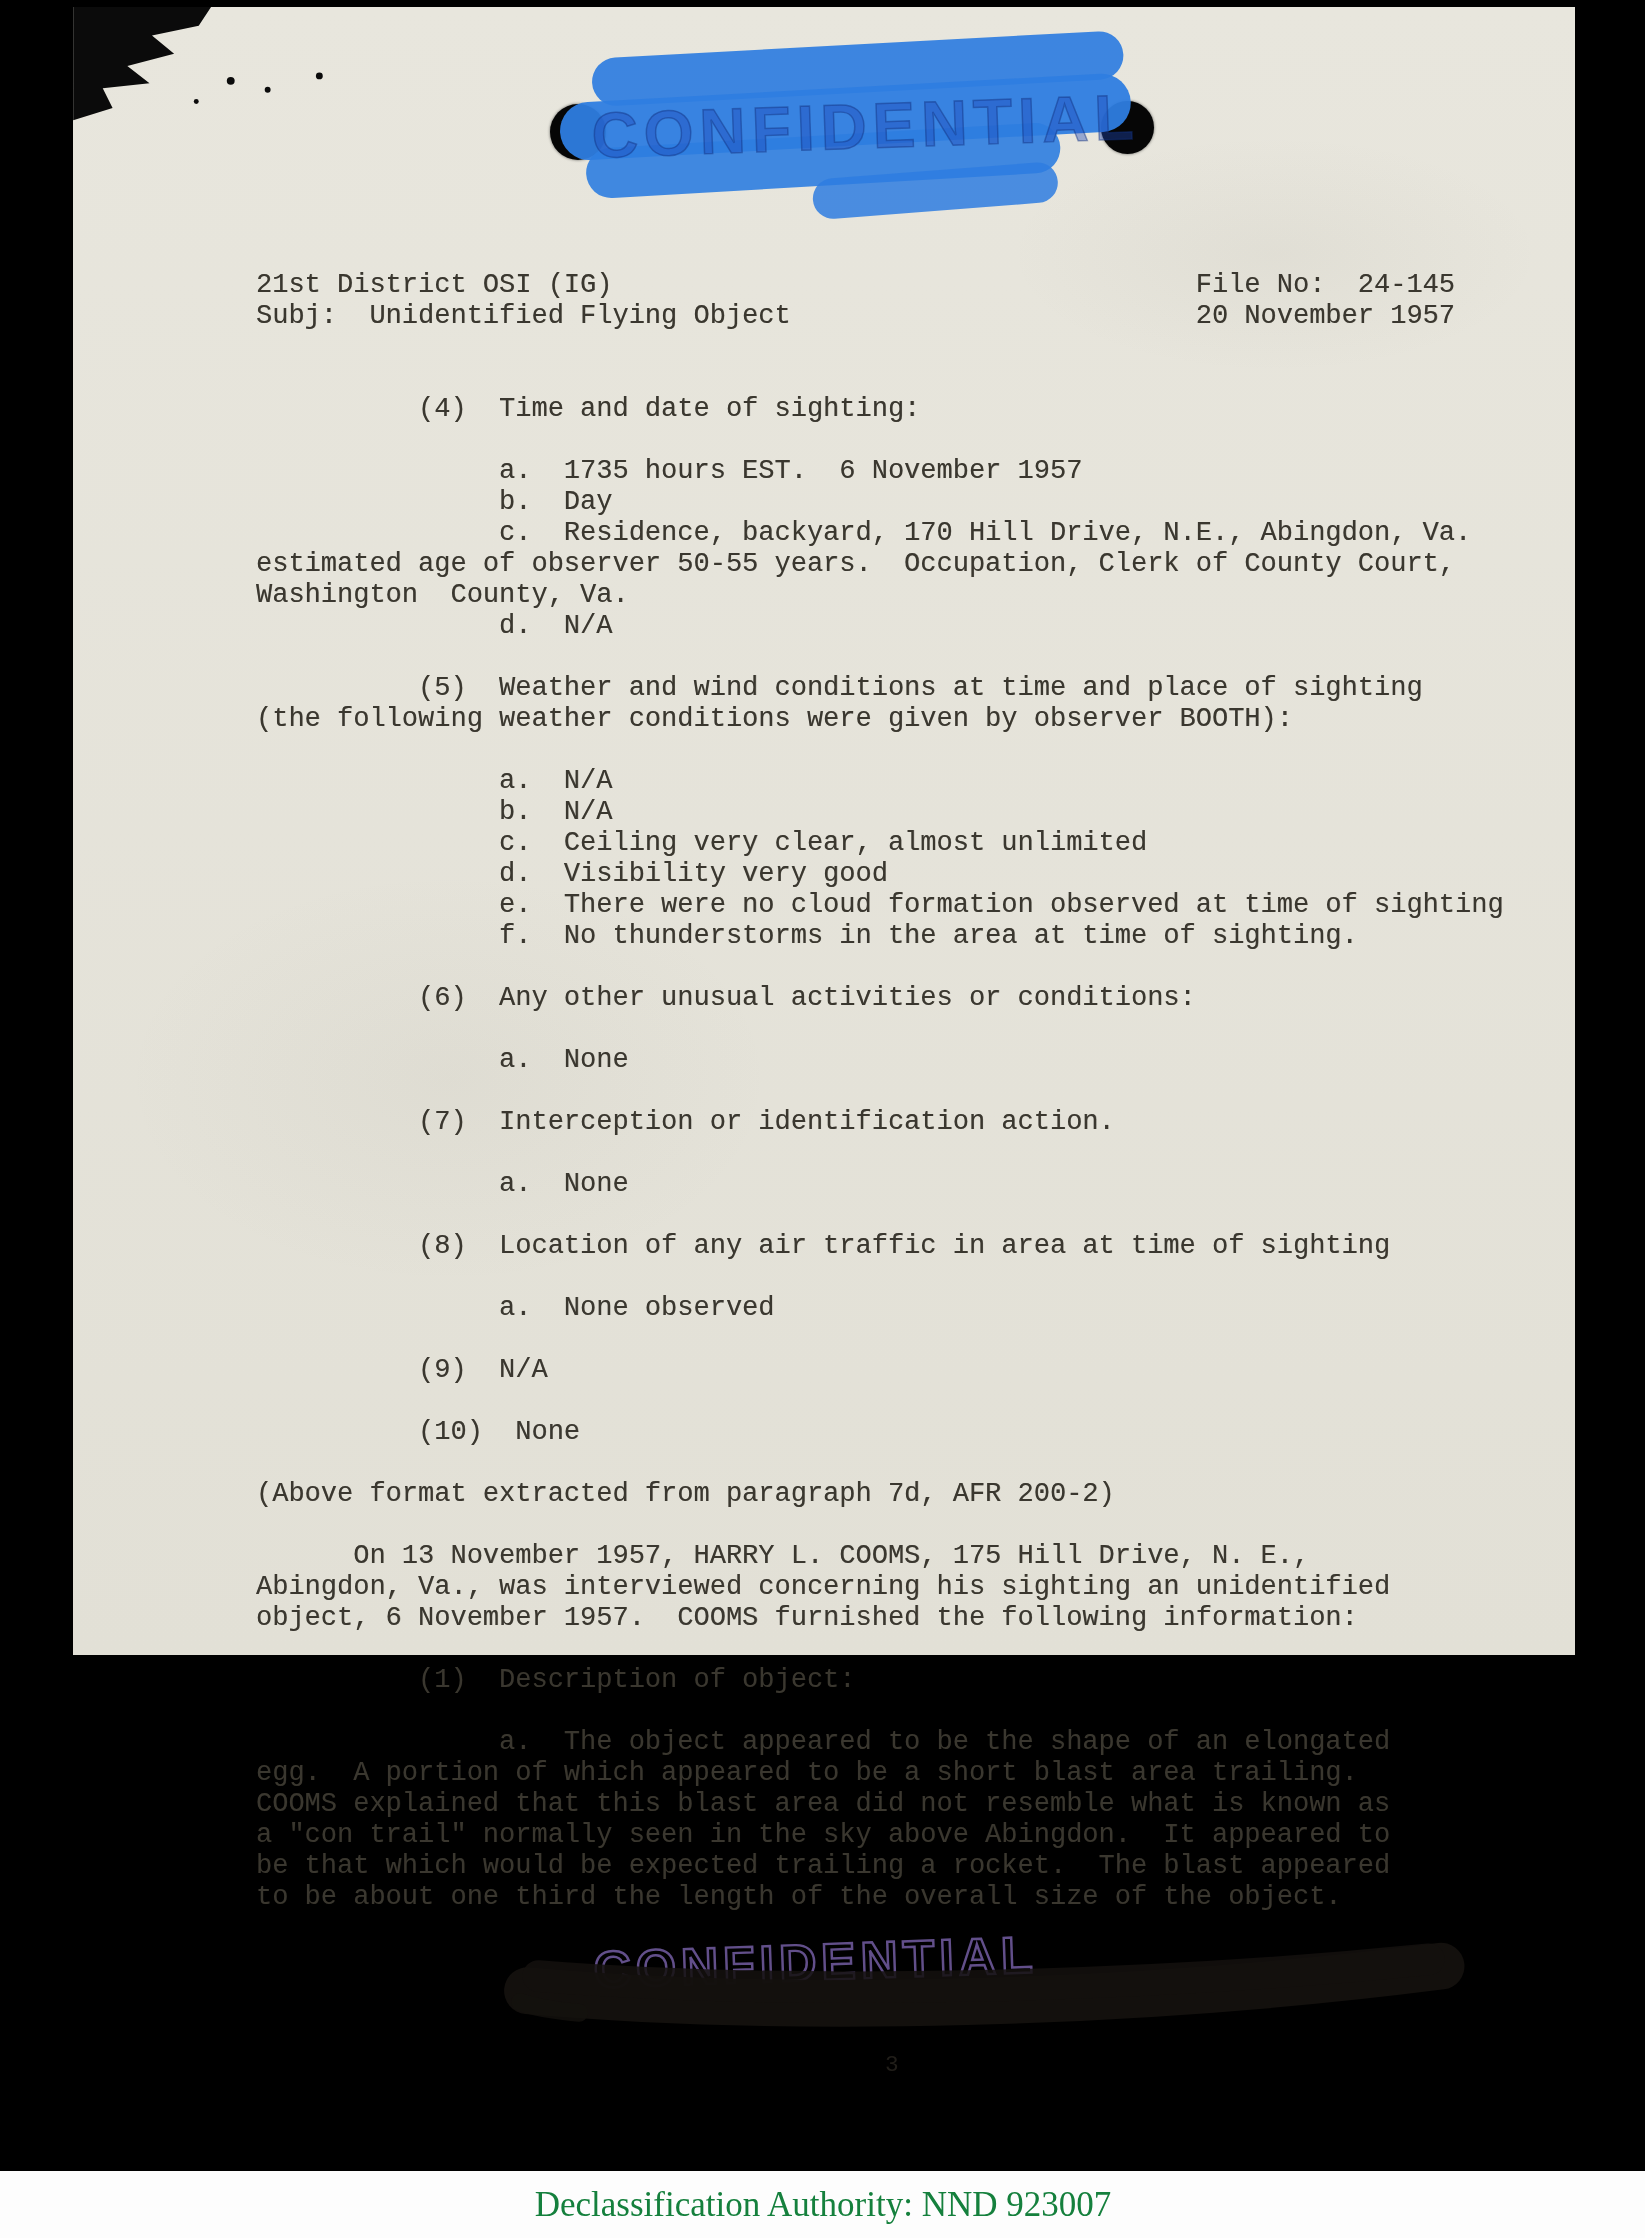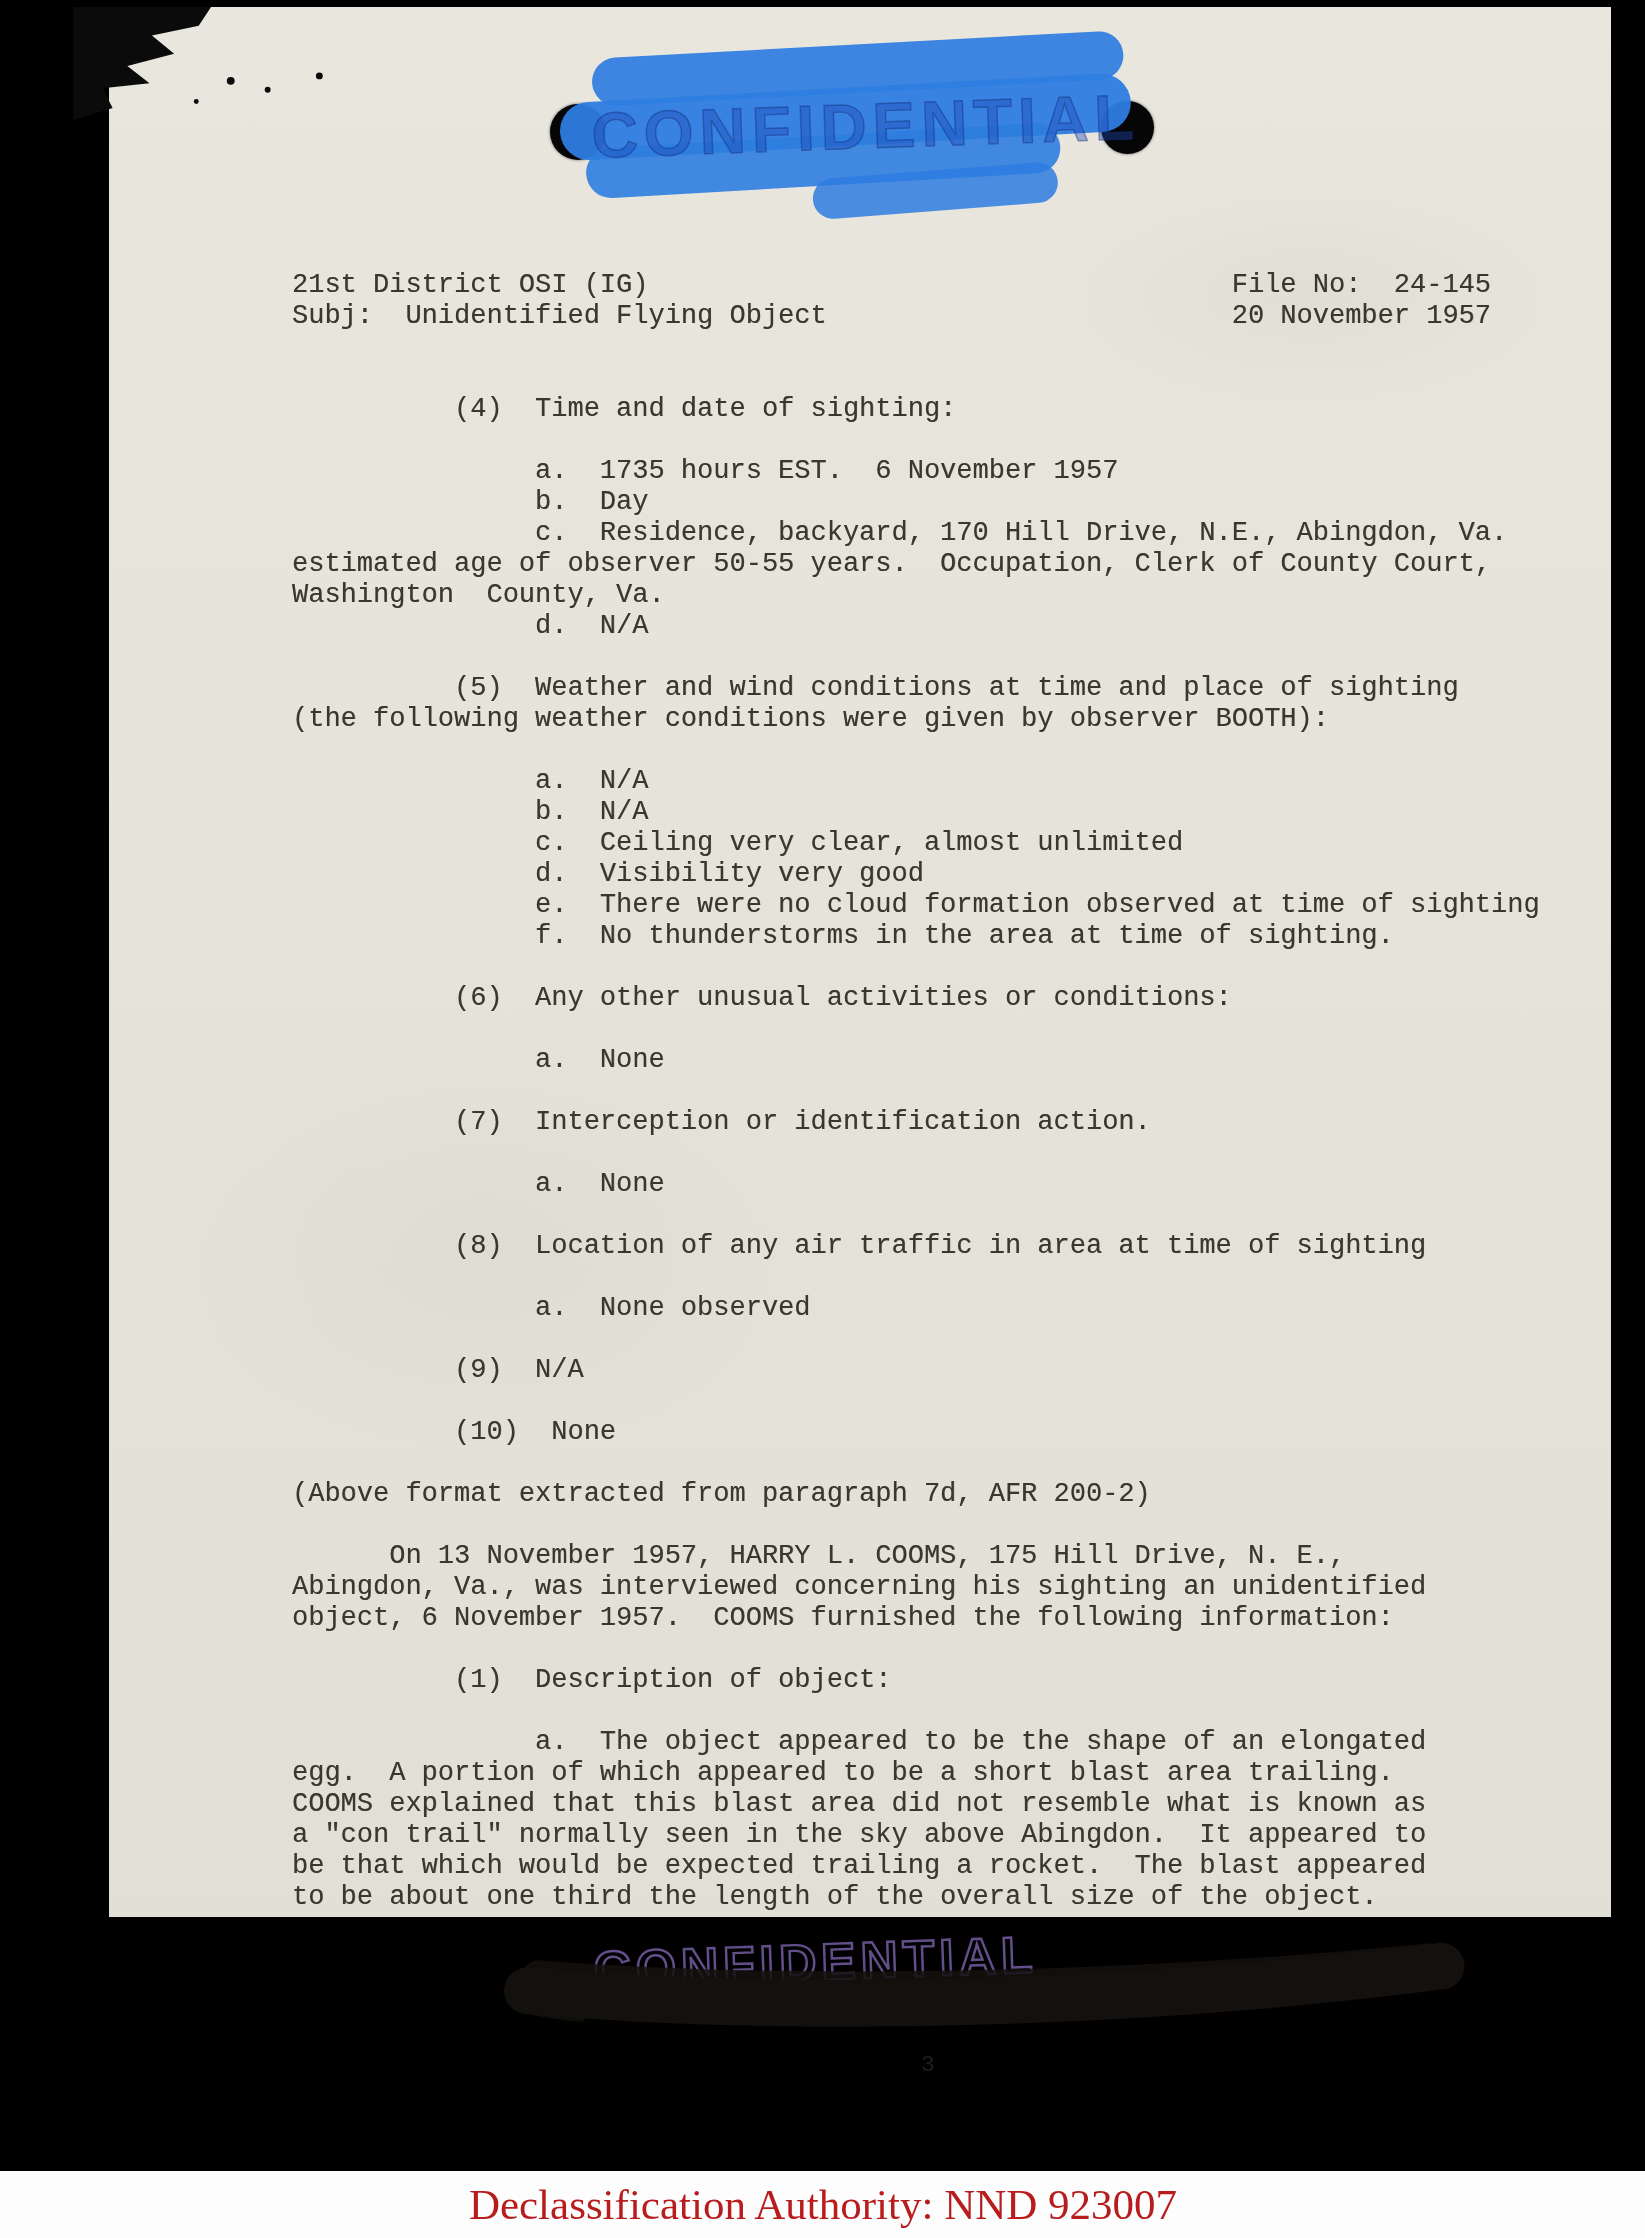--- a/index.html
+++ b/index.html
@@ -2,26 +2,25 @@
 <html style="font-size:7.9px"><head>
 <meta charset="utf-8">
 <style>
   html,body{margin:0;padding:0;}
   body{
     width:1646px;height:2239px;position:relative;
     background:#000;overflow:hidden;
     font-family:"Liberation Sans", sans-serif;
   }
   .paper{
-    position:absolute;left:73px;top:6.9px;width:1502px;height:1910px;
+    position:absolute;left:73px;top:6.9px;width:1502px;height:1648px;
     background:
       radial-gradient(443px 197px at 80% 15%, rgba(120,115,100,0.06), transparent 60%),
       radial-gradient(542px 345px at 25% 65%, rgba(120,115,100,0.05), transparent 60%),
       linear-gradient(#e8e6dd,#e2e0d6);
-    margin-left: 36px;
   }
   .typed{
     position:absolute;left:183px;top:263px;
     font-family:"Liberation Mono", monospace;
     font-size:27px;line-height:31px;
     color:#3a372f;
     text-shadow:0.3px 0.3px 0.5px rgba(45,42,33,.45);
     white-space:pre;
   }
   .tline{min-height:31px;}
@@ -38,21 +37,21 @@
     position:absolute;left:812px;top:2045px;
     font-family:"Liberation Mono", monospace;
     font-size:22.7px;color:rgba(60,55,45,.55);
   }
   .footer{
     position:absolute;left:0;top:2171px;width:1646px;height:67px;
     background:#fdfdfd;display:flex;align-items:center;justify-content:center;
   }
   .footer-text{
     font-family:"Liberation Serif", serif;
-    font-size:43px;color:#b91c1c;
+    font-size:35px;color:#15803d;
   }
 </style>
 </head>
 <body>
 
 <div class="paper">
 
   <div class="typed"><div class="tline">21st District OSI (IG)                                    File No:  24-145</div><div class="tline">Subj:  Unidentified Flying Object                         20 November 1957</div><div class="tline">&nbsp;</div><div class="tline">&nbsp;</div><div class="tline">          (4)  Time and date of sighting:</div><div class="tline">&nbsp;</div><div class="tline">               a.  1735 hours EST.  6 November 1957</div><div class="tline">               b.  Day</div><div class="tline">               c.  Residence, backyard, 170 Hill Drive, N.E., Abingdon, Va.</div><div class="tline">estimated age of observer 50-55 years.  Occupation, Clerk of County Court,</div><div class="tline">Washington  County, Va.</div><div class="tline">               d.  N/A</div><div class="tline">&nbsp;</div><div class="tline">          (5)  Weather and wind conditions at time and place of sighting</div><div class="tline">(the following weather conditions were given by observer BOOTH):</div><div class="tline">&nbsp;</div><div class="tline">               a.  N/A</div><div class="tline">               b.  N/A</div><div class="tline">               c.  Ceiling very clear, almost unlimited</div><div class="tline">               d.  Visibility very good</div><div class="tline">               e.  There were no cloud formation observed at time of sighting</div><div class="tline">               f.  No thunderstorms in the area at time of sighting.</div><div class="tline">&nbsp;</div><div class="tline">          (6)  Any other unusual activities or conditions:</div><div class="tline">&nbsp;</div><div class="tline">               a.  None</div><div class="tline">&nbsp;</div><div class="tline">          (7)  Interception or identification action.</div><div class="tline">&nbsp;</div><div class="tline">               a.  None</div><div class="tline">&nbsp;</div><div class="tline">          (8)  Location of any air traffic in area at time of sighting</div><div class="tline">&nbsp;</div><div class="tline">               a.  None observed</div><div class="tline">&nbsp;</div><div class="tline">          (9)  N/A</div><div class="tline">&nbsp;</div><div class="tline">          (10)  None</div><div class="tline">&nbsp;</div><div class="tline">(Above format extracted from paragraph 7d, AFR 200-2)</div><div class="tline">&nbsp;</div><div class="tline">      On 13 November 1957, HARRY L. COOMS, 175 Hill Drive, N. E.,</div><div class="tline">Abingdon, Va., was interviewed concerning his sighting an unidentified</div><div class="tline">object, 6 November 1957.  COOMS furnished the following information:</div><div class="tline">&nbsp;</div><div class="tline">          (1)  Description of object:</div><div class="tline">&nbsp;</div><div class="tline">               a.  The object appeared to be the shape of an elongated</div><div class="tline">egg.  A portion of which appeared to be a short blast area trailing.</div><div class="tline">COOMS explained that this blast area did not resemble what is known as</div><div class="tline">a "con trail" normally seen in the sky above Abingdon.  It appeared to</div><div class="tline">be that which would be expected trailing a rocket.  The blast appeared</div><div class="tline">to be about one third the length of the overall size of the object.</div></div>
 
   <div class="pageno">3</div>

